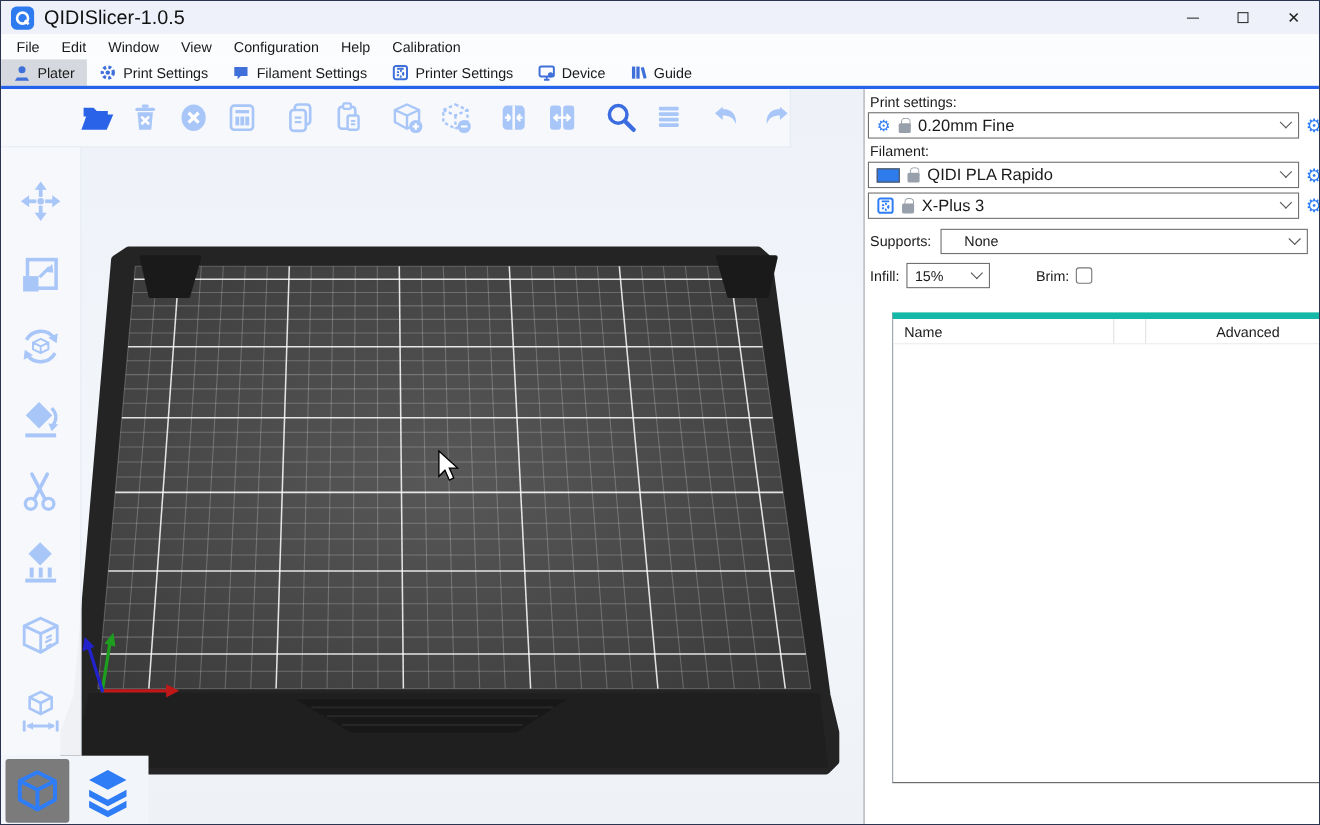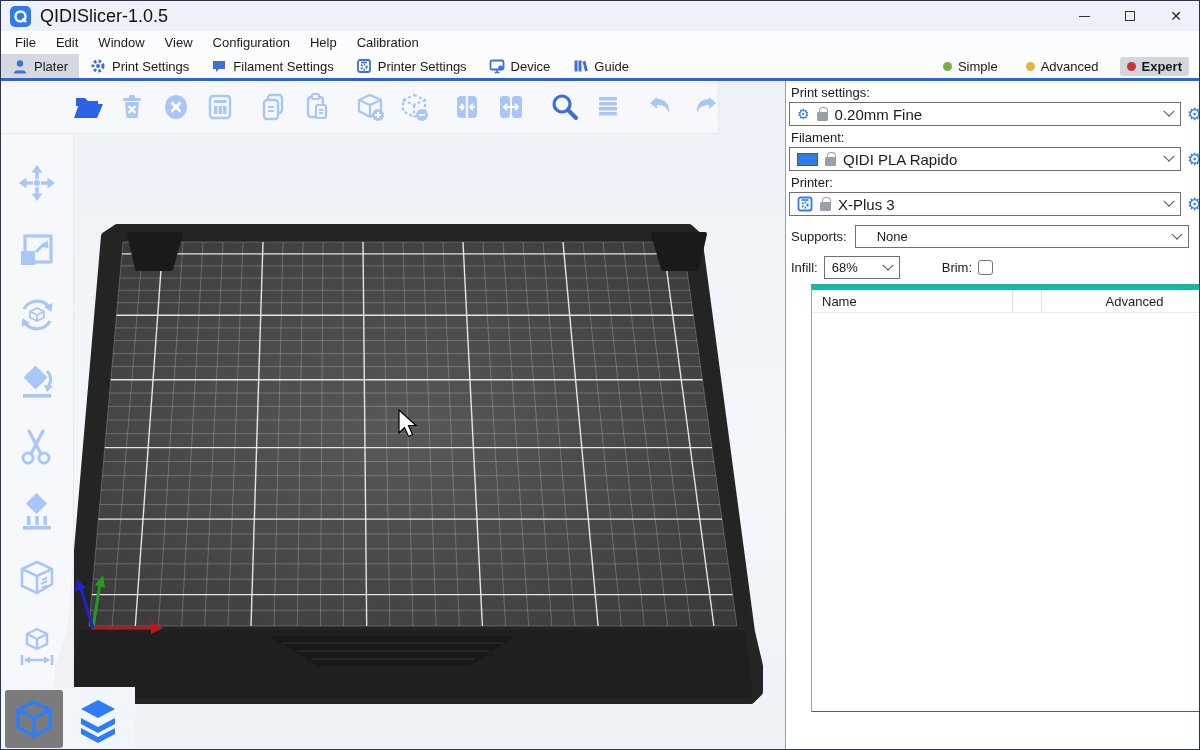--- a/index.html
+++ b/index.html
@@ -185,34 +185,20 @@
       <span class="ticon">
         <svg width="16" height="16" viewBox="0 0 16 16">
             <rect x="2.5" y="2.5" width="3" height="11" class="fi-tab"></rect>
             <rect x="6.5" y="2.5" width="3" height="11" class="fi-tab"></rect>
             <path d="M10.5 3.6 l2.8 -0.8 2.6 10 -2.8 0.8z" class="fi-tab"></path>
           </svg>
       </span>
         <span>Guide</span>
     </div>
 
-    <div class="modes">
-      <div class="mode">
-        <span class="dot" style="background: rgb(118, 176, 67);"></span>
-        <span>Simple</span>
-      </div>
-      <div class="mode">
-        <span class="dot" style="background: rgb(229, 180, 61);"></span>
-        <span>Advanced</span>
-      </div>
-      <div class="mode active">
-        <span class="dot" style="background: rgb(203, 52, 52);"></span>
-        <span>Expert</span>
-      </div>
-    </div>
   </div>
   <div class="accentline"></div>
 
   <div class="viewport">
     <svg width="784" height="670" viewBox="0 0 784 670">
       <defs>
         <radialGradient id="bedglow" cx="48%" cy="50%" r="68%">
           <stop offset="0%" stop-color="#585858"></stop>
             <stop offset="60%" stop-color="#474747"></stop>
             <stop offset="100%" stop-color="#3a3a3a"></stop>
@@ -518,21 +504,20 @@
     <div class="combo-row">
       <div class="combo">
         <span class="swatch" style="background: rgb(46, 124, 235);"></span>
         <span class="lock"></span>
         <span class="val">QIDI PLA Rapido</span>
         <span class="chev"></span>
       </div>
       <span class="gear-out" style="color:#2f7df6;font-size:17px">⚙</span>
     </div>
 
-    <div class="sb-label">Printer:</div>
     <div class="combo-row">
       <div class="combo">
         <svg width="16" height="16" viewBox="0 0 16 16">
             <rect x="1.5" y="1.5" width="13" height="13" rx="2" fill="none" stroke="#2f7df6" stroke-width="1.8"></rect>
             <circle cx="8" cy="9" r="2.6" fill="none" stroke="#2f7df6" stroke-width="2" stroke-dasharray="1.6 1.3"></circle>
             <path d="M4.5 4 h7" stroke="#2f7df6" stroke-width="1.6"></path>
           </svg>
         <span class="lock"></span>
         <span class="val">X-Plus 3</span>
         <span class="chev"></span>
@@ -544,21 +529,21 @@
       <span>Supports:</span>
       <div class="combo-sm" style="width:334px;margin-left:8px">
         <span class="val" style="padding-left:14px">None</span>
         <span class="chev"></span>
       </div>
     </div>
 
     <div class="row-inline" style="margin-top:8px">
       <span>Infill:</span>
       <div class="combo-sm" style="width:76px;margin-left:6px">
-        <span class="val">68%</span>
+        <span class="val">15%</span>
         <span class="chev"></span>
       </div>
       <span style="margin-left:42px">Brim:</span>
       <span class="checkbox" style="margin-left:6px"></span>
     </div>
   </div>
 
   <div class="objlist">
     <div class="hdr">
       <div class="col-name">Name</div>

